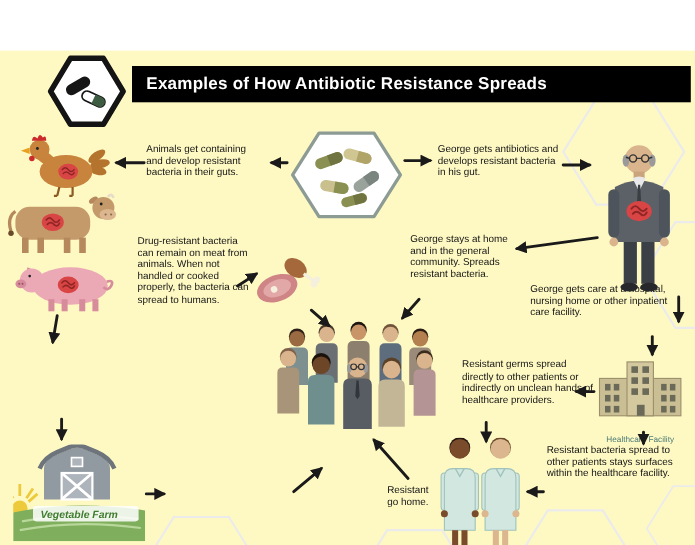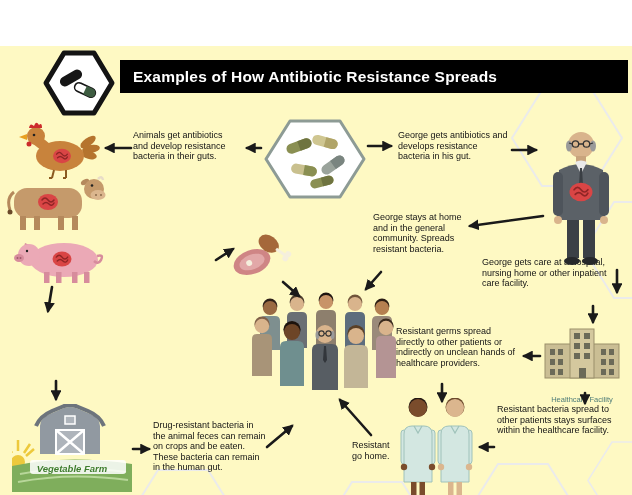--- a/index.html
+++ b/index.html
@@ -80,26 +80,26 @@
           <rect x="-13" y="-5" width="26" height="10" rx="5" fill="#c9c08e"></rect>
           <path d="M0,-5 h8 a5,5 0 0 1 0,10 h-8 z" fill="#8a8f52"></path>
         </g>
       <g transform="translate(59,64) rotate(-15)">
           <rect x="-12" y="-4.5" width="24" height="9" rx="4.5" fill="#8a8f52"></rect>
           <path d="M0,-4.5 h7 a4.5,4.5 0 0 1 0,9 h-7 z" fill="#6f7440"></path>
         </g>
     </svg>
   </div>
 
-  <div class="callout" style="left:133px;top:84px;width:104px">Animals get antibiotics and develop resistance bacteria in their guts.</div>
-  <div class="callout" style="left:398px;top:84px;width:110px">George gets antibiotics and develops resistance bacteria in his gut.</div>
+  <div class="callout" style="left:133px;top:84px;width:104px">Animals get containing and develop resistant bacteria in their guts.</div>
+  <div class="callout" style="left:398px;top:84px;width:110px">George gets antibiotics and develops resistant bacteria in his gut.</div>
+  <div class="callout" style="left:125px;top:168px;width:102px">Drug-resistant bacteria can remain on meat from animals. When not handled or cooked properly, the bacteria can spread to humans.</div>
   <div class="callout" style="left:373px;top:166px;width:90px">George stays at home and in the general community. Spreads resistant bacteria.</div>
   <div class="callout" style="left:482px;top:211px;width:132px">George gets care at a hospital, nursing home or other inpatient care facility.</div>
-  <div class="callout" style="left:396px;top:280px;width:126px">Resistant germs spread directly to other patients or indirectly on unclean hands of healthcare providers.</div>
-  <div class="callout" style="left:153px;top:374px;width:114px">Drug-resistant bacteria in the animal feces can remain on crops and be eaten. These bacteria can remain in the human gut.</div>
+  <div class="callout" style="left:420px;top:280px;width:126px">Resistant germs spread directly to other patients or indirectly on unclean hands of healthcare providers.</div>
   <div class="callout" style="left:352px;top:394px;width:46px">Resistant go home.</div>
   <div class="callout" style="left:497px;top:358px;width:122px">Resistant bacteria spread to other patients stays surfaces within the healthcare facility.</div>
 
   <div class="ico" style="left:16px;top:76px">
     <svg width="88" height="58" viewBox="0 0 88 58">
       <ellipse cx="72" cy="20" rx="9" ry="4" transform="rotate(-35 72 20)" fill="#b5742e"></ellipse>
       <ellipse cx="75" cy="27" rx="9" ry="4" transform="rotate(-10 75 27)" fill="#b5742e"></ellipse>
       <ellipse cx="73" cy="33" rx="8" ry="4" transform="rotate(15 73 33)" fill="#b5742e"></ellipse>
       <path d="M12,18 L30,32 L34,22 Q24,12 14,14 Z" fill="#c8833c"></path>
       <ellipse cx="44" cy="34" rx="24" ry="15" fill="#c8833c"></ellipse>

